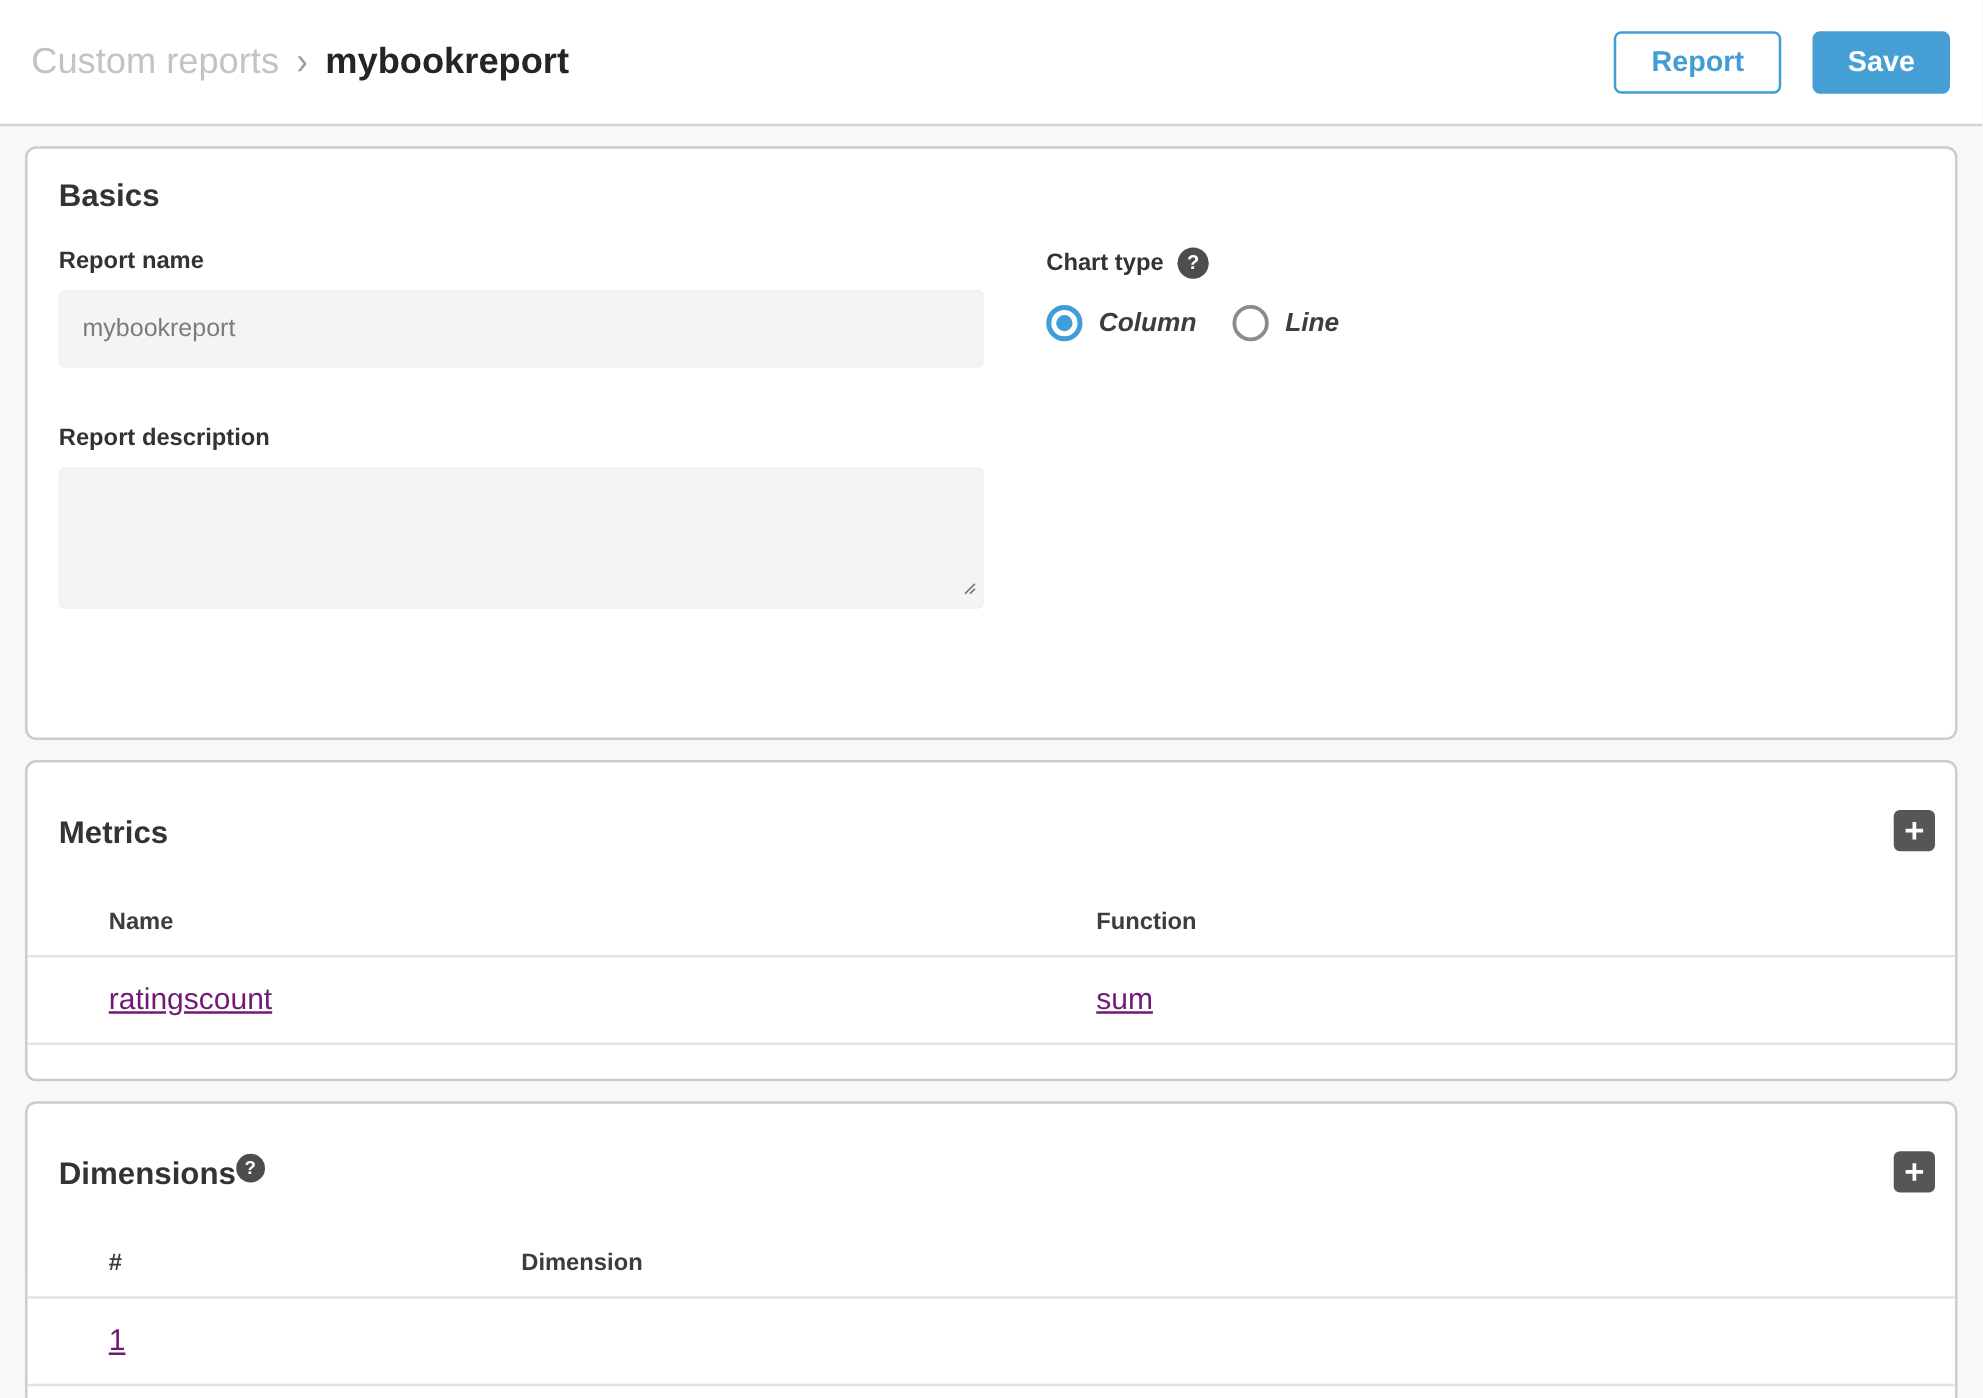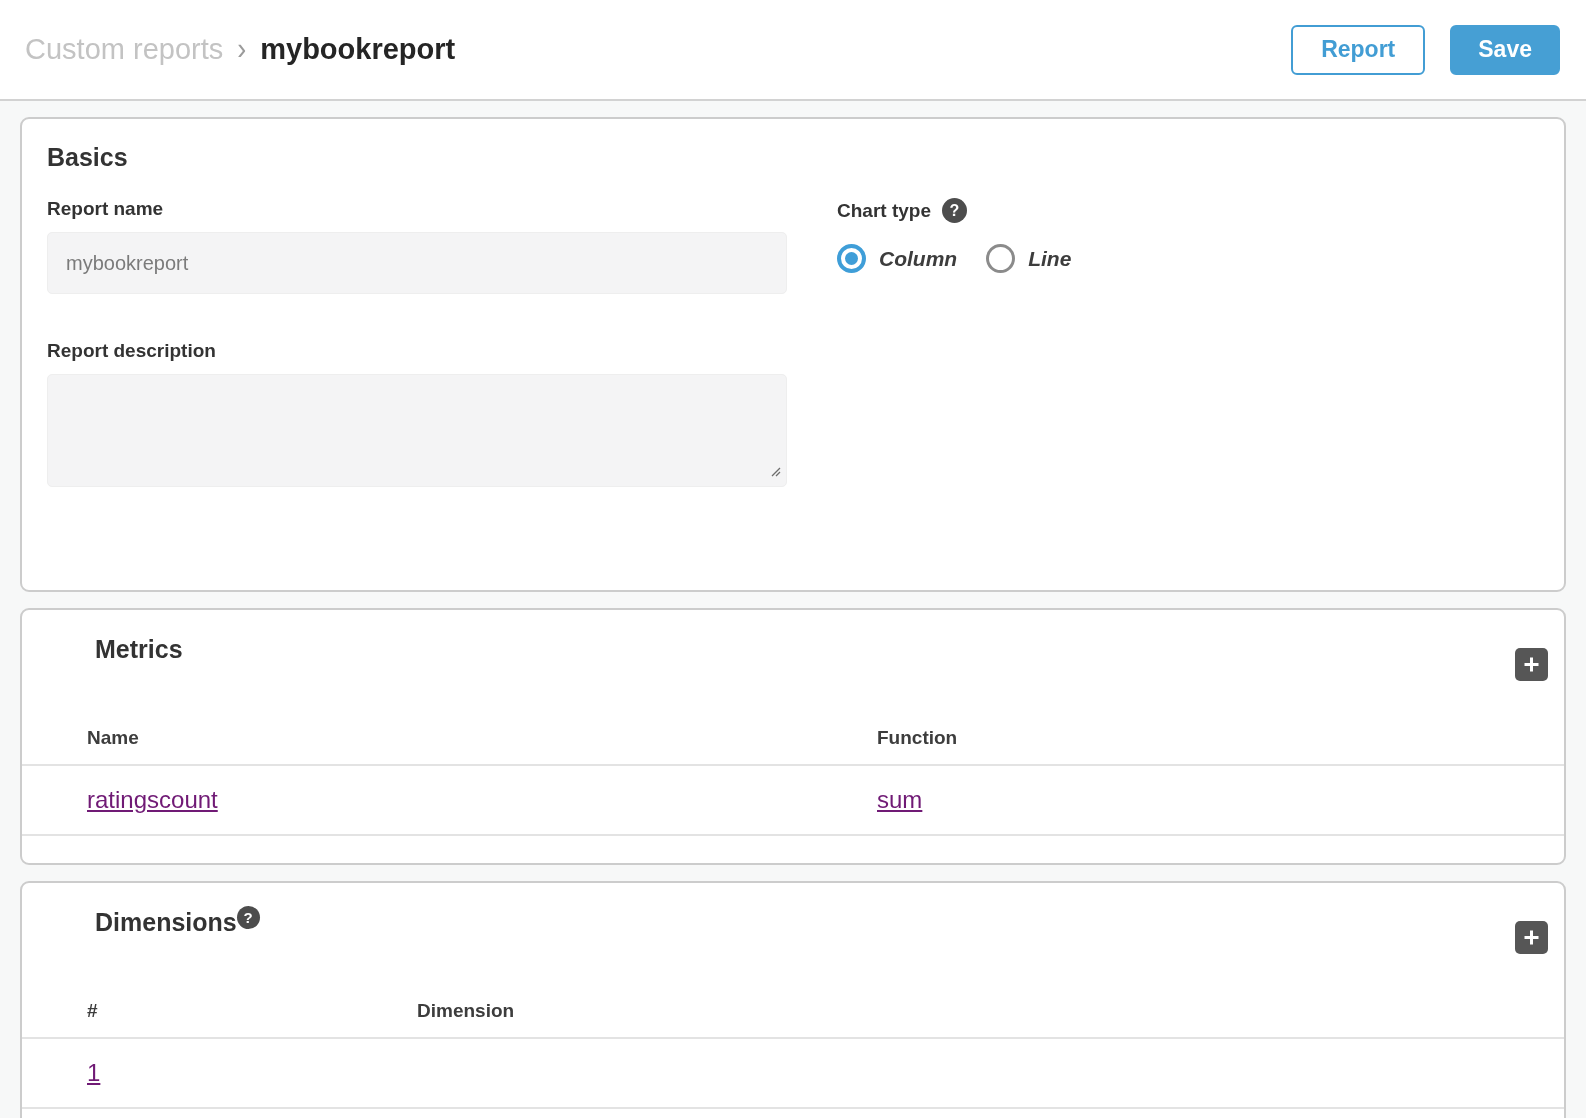--- a/index.html
+++ b/index.html
@@ -116,23 +116,22 @@
   .radio-circle.selected { border: 4px solid #3f9ed8; }
   .radio-circle.selected::after {
     content: ""; width: 13px; height: 13px; border-radius: 50%; background: #3f9ed8;
   }
   .radio-circle.unselected { border: 3px solid #8b8b8b; }
   .radio-label { font-size: 21px; font-weight: 700; color: #3d3d3d; margin-left: 13px; font-style: italic; }
 
   
   .table-card { padding: 0; overflow: hidden; }
   .table-card-header {
-    display: flex; justify-content: space-between; align-items: flex-start;
+    display: flex; justify-content: space-between; align-items: flex-end;
     padding: 25px 16px 0 25px;
-    margin-left: 48px;
   }
   .title-with-help { display: flex; align-items: flex-start; }
   .title-with-help .help-icon { width: 23px; height: 23px; font-size: 15px; margin-top: -2px; }
   .add-btn {
     width: 33px; height: 33px;
     background: #565656;
     border: none;
     border-radius: 5px;
     margin-top: 13px;
     display: flex; align-items: center; justify-content: center;

